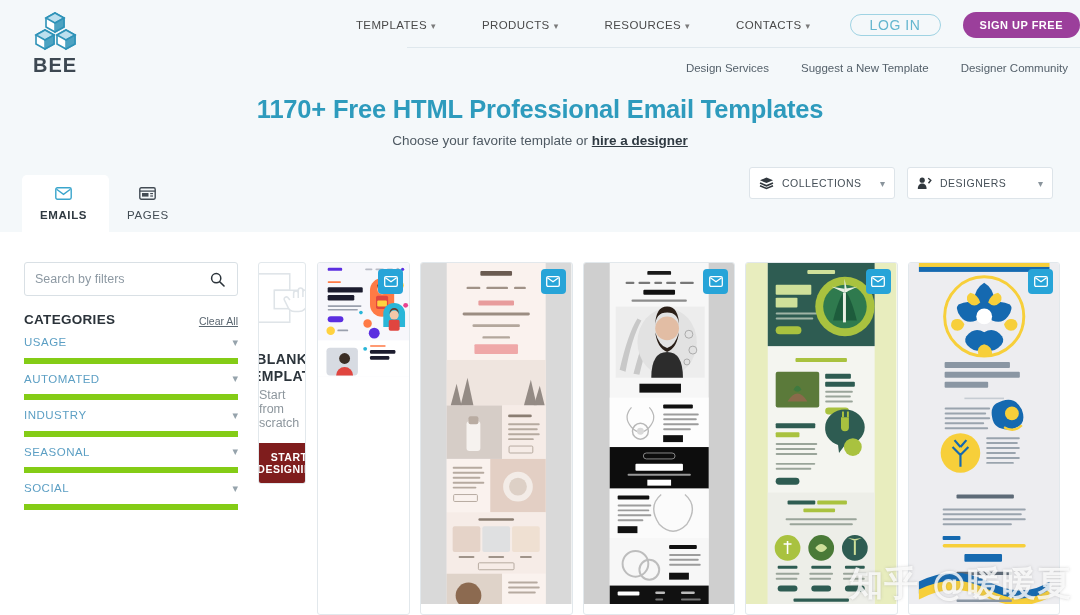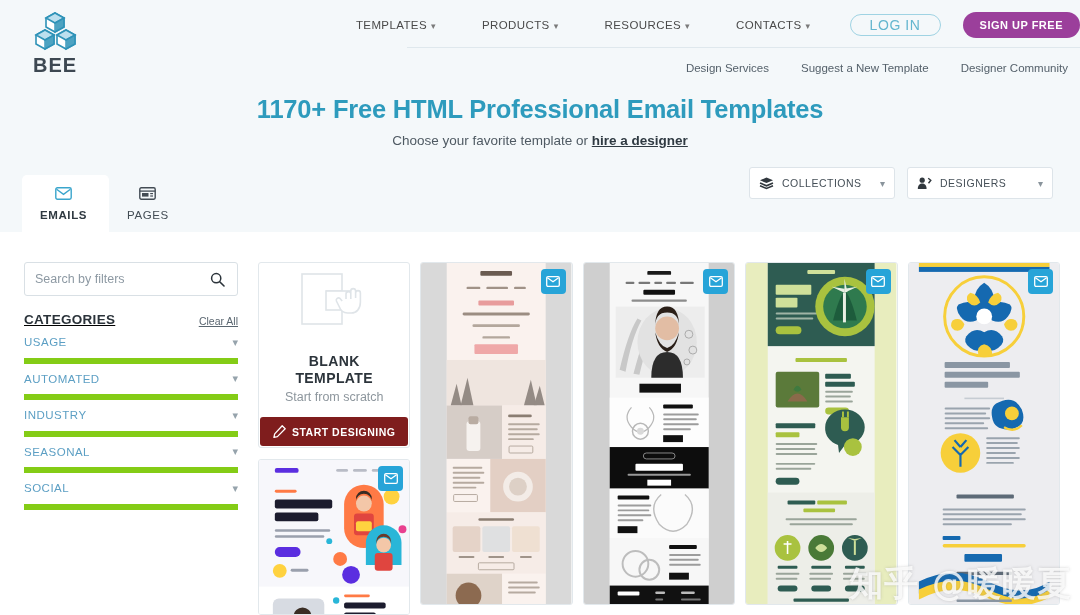--- a/index.html
+++ b/index.html
@@ -99,34 +99,34 @@
   .search-box {
     position: relative; width: 214px; height: 34px;
     border:1px solid #d9e0e5; border-radius: 3px; display:flex; align-items:center;
     padding: 0 10px;
   }
   .search-box input {
     border:none; outline:none; font-size: 12.5px; color:#73808a; width: 175px;
     font-family: "Liberation Sans", sans-serif; background: transparent;
   }
   .search-box input::placeholder { color:#8d99a3; }
-  .cat-head { display:flex; align-items:flex-end; width:214px; margin-top: 16px; text-decoration: underline; }
+  .cat-head { display:flex; align-items:flex-end; width:214px; margin-top: 16px; }
   .cat-title { font-size: 13.5px; font-weight:bold; color:#2b333a; letter-spacing:.3px; flex:1; }
   .clear-all { font-size: 10.5px; color:#5a6670; text-decoration: underline; cursor:pointer; }
   .acc-item {
     width: 214px; height: 36.5px; display:flex; align-items:center;
     border-bottom:6px solid #84cc16; cursor:pointer;
   }
   .acc-item:first-of-type { margin-top: 9px; }
   .acc-lbl { flex:1; font-size: 11.5px; color:#5c9fc4; letter-spacing:.5px; }
   .acc-chev { color:#96a3ac; font-size:11px; }
 
   
   .grid { flex:1; padding: 30px 20px 0 18px; display:flex; gap: 10px; }
-  .col { flex: 1 1 0; display:flex; flex-direction: column; gap: 11px; min-width: 0; }
+  .col { flex: 1 1 0; display:flex; flex-direction: row; gap: 11px; min-width: 0; }
 
   .card {
     position: relative; background:#fff; border:1px solid #e2e8ec; border-radius:3px;
     overflow:hidden; cursor:pointer;
   }
   .thumb { position:relative; overflow:hidden; cursor:pointer; }
   .badge {
     position:absolute; right:6px; top:6px; width:25px; height:25px;
     background:#27a4d8; border-radius:4px; display:flex; align-items:center;
     justify-content:center; z-index: 5;

